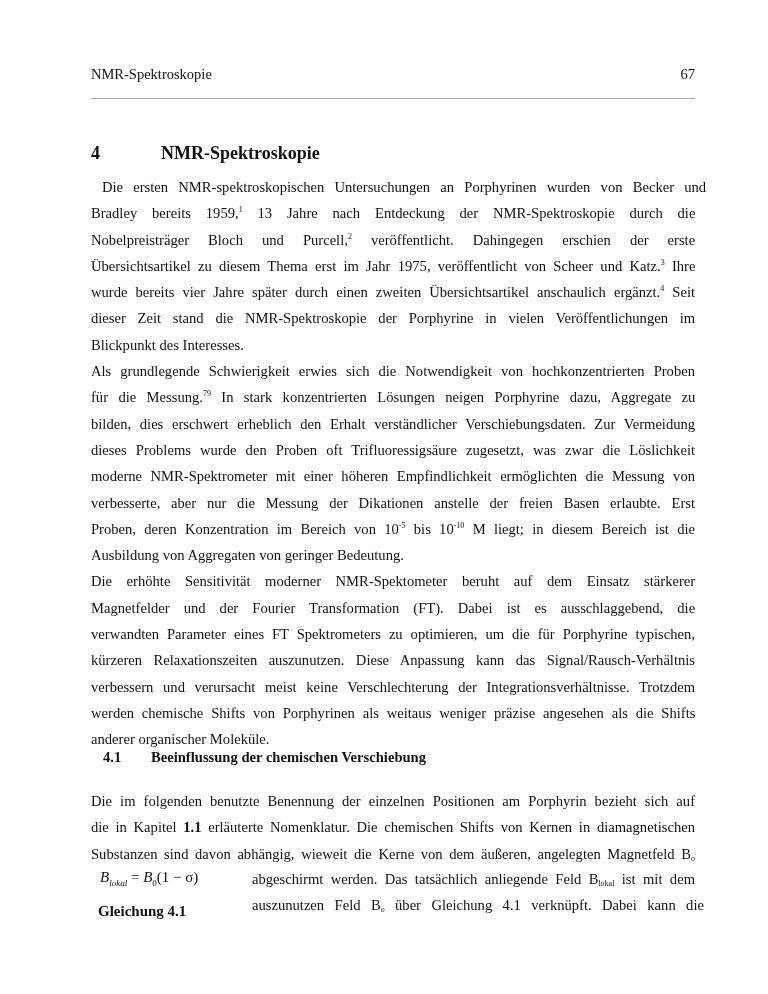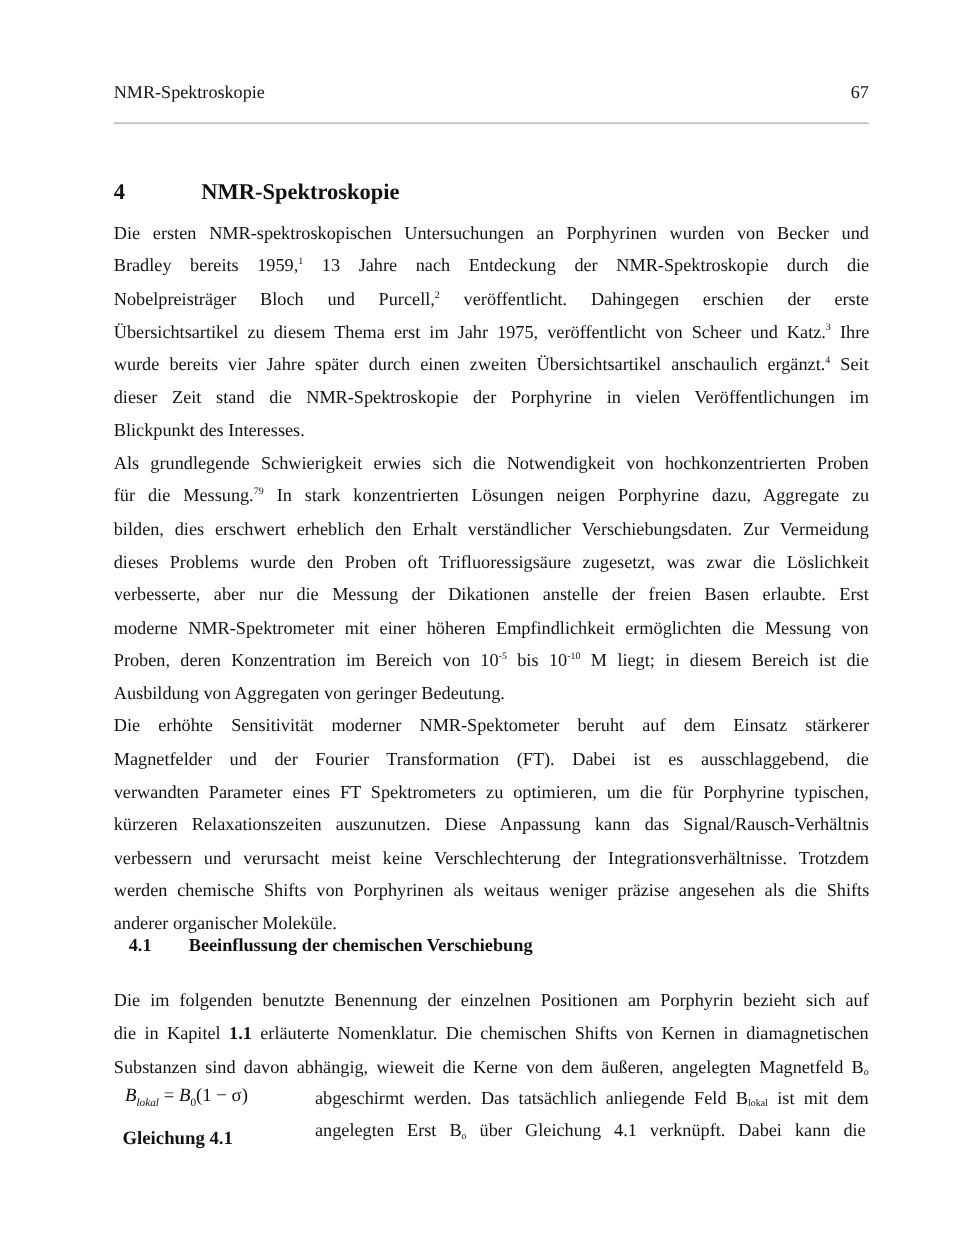--- a/index.html
+++ b/index.html
@@ -44,35 +44,35 @@
   </div>
   <div class="rule"></div>
 
   <div class="h1">
     <span class="num">4</span>
     <span class="txt">NMR-Spektroskopie</span>
   </div>
 
   <div class="body" id="body-main" style="top:174px;">
       <div>
-        <div style="height: 26.3px; white-space: nowrap; text-align: justify; text-align-last: justify; word-spacing: 6.55556px; display: block;">Die ersten NMR-spektroskopischen Untersuchungen an Porphyrinen wurden von Becker und</div>
+        <div style="height: 26.3px; white-space: nowrap; text-align: justify; text-align-last: justify; word-spacing: 6.55556px; display: block; margin-left: 11px;">Die ersten NMR-spektroskopischen Untersuchungen an Porphyrinen wurden von Becker und</div>
         <div style="height: 26.3px; white-space: nowrap; text-align: justify; text-align-last: justify; word-spacing: 11.2px; display: block;">Bradley bereits 1959,<sup>1</sup> 13 Jahre nach Entdeckung der NMR-Spektroskopie durch die</div>
         <div style="height: 26.3px; white-space: nowrap; text-align: justify; text-align-last: justify; word-spacing: 15.375px; display: block;">Nobelpreisträger Bloch und Purcell,<sup>2</sup> veröffentlicht. Dahingegen erschien der erste</div>
         <div style="height: 26.3px; white-space: nowrap; text-align: justify; text-align-last: justify; word-spacing: 3.61538px; display: block;">Übersichtsartikel zu diesem Thema erst im Jahr 1975, veröffentlicht von Scheer und Katz.<sup>3</sup> Ihre</div>
         <div style="height: 26.3px; white-space: nowrap; text-align: justify; text-align-last: justify; word-spacing: 4.36364px; display: block;">wurde bereits vier Jahre später durch einen zweiten Übersichtsartikel anschaulich ergänzt.<sup>4</sup> Seit</div>
         <div style="height: 26.3px; white-space: nowrap; text-align: justify; text-align-last: justify; word-spacing: 8.1px; display: block;">dieser Zeit stand die NMR-Spektroskopie der Porphyrine in vielen Veröffentlichungen im</div>
         <div style="height: 26.3px; white-space: nowrap; text-align: justify; text-align-last: left;">Blickpunkt des Interesses.</div>
       </div>
       <div>
         <div style="height: 26.3px; white-space: nowrap; text-align: justify; text-align-last: justify; word-spacing: 5.33333px; display: block;">Als grundlegende Schwierigkeit erwies sich die Notwendigkeit von hochkonzentrierten Proben</div>
         <div style="height: 26.3px; white-space: nowrap; text-align: justify; text-align-last: justify; word-spacing: 6.72727px; display: block;">für die Messung.<sup>79</sup> In stark konzentrierten Lösungen neigen Porphyrine dazu, Aggregate zu</div>
         <div style="height: 26.3px; white-space: nowrap; text-align: justify; text-align-last: justify; word-spacing: 5px; display: block;">bilden, dies erschwert erheblich den Erhalt verständlicher Verschiebungsdaten. Zur Vermeidung</div>
         <div style="height: 26.3px; white-space: nowrap; text-align: justify; text-align-last: justify; word-spacing: 5.45455px; display: block;">dieses Problems wurde den Proben oft Trifluoressigsäure zugesetzt, was zwar die Löslichkeit</div>
+        <div style="height: 26.3px; white-space: nowrap; text-align: justify; text-align-last: justify; word-spacing: 4.77778px; display: block;">moderne NMR-Spektrometer mit einer höheren Empfindlichkeit ermöglichten die Messung von</div>
         <div style="height: 26.3px; white-space: nowrap; text-align: justify; text-align-last: justify; word-spacing: 7.08333px; display: block;">verbesserte, aber nur die Messung der Dikationen anstelle der freien Basen erlaubte. Erst</div>
-        <div style="height: 26.3px; white-space: nowrap; text-align: justify; text-align-last: justify; word-spacing: 4.77778px; display: block;">moderne NMR-Spektrometer mit einer höheren Empfindlichkeit ermöglichten die Messung von</div>
         <div style="height: 26.3px; white-space: nowrap; text-align: justify; text-align-last: justify; word-spacing: 4.6px; display: block;">Proben, deren Konzentration im Bereich von 10<sup>-5</sup> bis 10<sup>-10</sup> M liegt; in diesem Bereich ist die</div>
         <div style="height: 26.3px; white-space: nowrap; text-align: justify; text-align-last: left;">Ausbildung von Aggregaten von geringer Bedeutung.</div>
       </div>
       <div>
         <div style="height: 26.3px; white-space: nowrap; text-align: justify; text-align-last: justify; word-spacing: 10.8889px; display: block;">Die erhöhte Sensitivität moderner NMR-Spektometer beruht auf dem Einsatz stärkerer</div>
         <div style="height: 26.3px; white-space: nowrap; text-align: justify; text-align-last: justify; word-spacing: 10.4px; display: block;">Magnetfelder und der Fourier Transformation (FT). Dabei ist es ausschlaggebend, die</div>
         <div style="height: 26.3px; white-space: nowrap; text-align: justify; text-align-last: justify; word-spacing: 4.27273px; display: block;">verwandten Parameter eines FT Spektrometers zu optimieren, um die für Porphyrine typischen,</div>
         <div style="height: 26.3px; white-space: nowrap; text-align: justify; text-align-last: justify; word-spacing: 7.71429px; display: block;">kürzeren Relaxationszeiten auszunutzen. Diese Anpassung kann das Signal/Rausch-Verhältnis</div>
         <div style="height: 26.3px; white-space: nowrap; text-align: justify; text-align-last: justify; word-spacing: 6px; display: block;">verbessern und verursacht meist keine Verschlechterung der Integrationsverhältnisse. Trotzdem</div>
         <div style="height: 26.3px; white-space: nowrap; text-align: justify; text-align-last: justify; word-spacing: 4.16667px; display: block;">werden chemische Shifts von Porphyrinen als weitaus weniger präzise angesehen als die Shifts</div>
@@ -86,21 +86,21 @@
   </div>
 
   <div class="body" style="top:788px;">
     <div class="jl" style="display: block; height: 26.3px;"><span class="spread" style="word-spacing: 4.40234px;">Die im folgenden benutzte Benennung der einzelnen Positionen am Porphyrin bezieht sich auf</span></div>
     <div class="jl" style="display: block; height: 26.3px;"><span class="spread2" style="word-spacing: 3.05078px;"><span>die in Kapitel </span><b>1.1</b><span> erläuterte Nomenklatur. Die chemischen Shifts von Kernen in diamagnetischen</span></span></div>
     <div class="jl" style="display: block; height: 26.3px;"><span style="word-spacing: 2.98958px;"><span>Substanzen sind davon abhängig, wieweit die Kerne von dem äußeren, angelegten Magnetfeld B</span><sub>o</sub></span></div>
   </div>
 
   <div class="wrapbody">
     <div style="text-align: justify; text-align-last: justify; height: 26.3px; white-space: nowrap; display: block; word-spacing: 3.76389px;"><span>abgeschirmt werden. Das tatsächlich anliegende Feld B</span><sub>lokal</sub><span> ist mit dem</span></div>
-    <div style="height: 26.3px; white-space: nowrap; word-spacing: 6.76389px; display: block;"><span>angelegten Erst B</span><sub>o</sub><span> über Gleichung 4.1 verknüpft. Dabei kann die</span></div>
+    <div style="height: 26.3px; white-space: nowrap; word-spacing: 6.76389px; display: block;"><span>auszunutzen Feld B</span><sub>o</sub><span> über Gleichung 4.1 verknüpft. Dabei kann die</span></div>
   </div>
 
   <div class="eqbox">
     <div class="eq">
       <span>B</span><span class="sub">lokal</span>
       <span class="up">=</span>
       <span>B</span><span class="sub up">0</span><span class="up">(1 − σ)</span>
     </div>
     <div class="eqlabel">Gleichung 4.1</div>
   </div>

